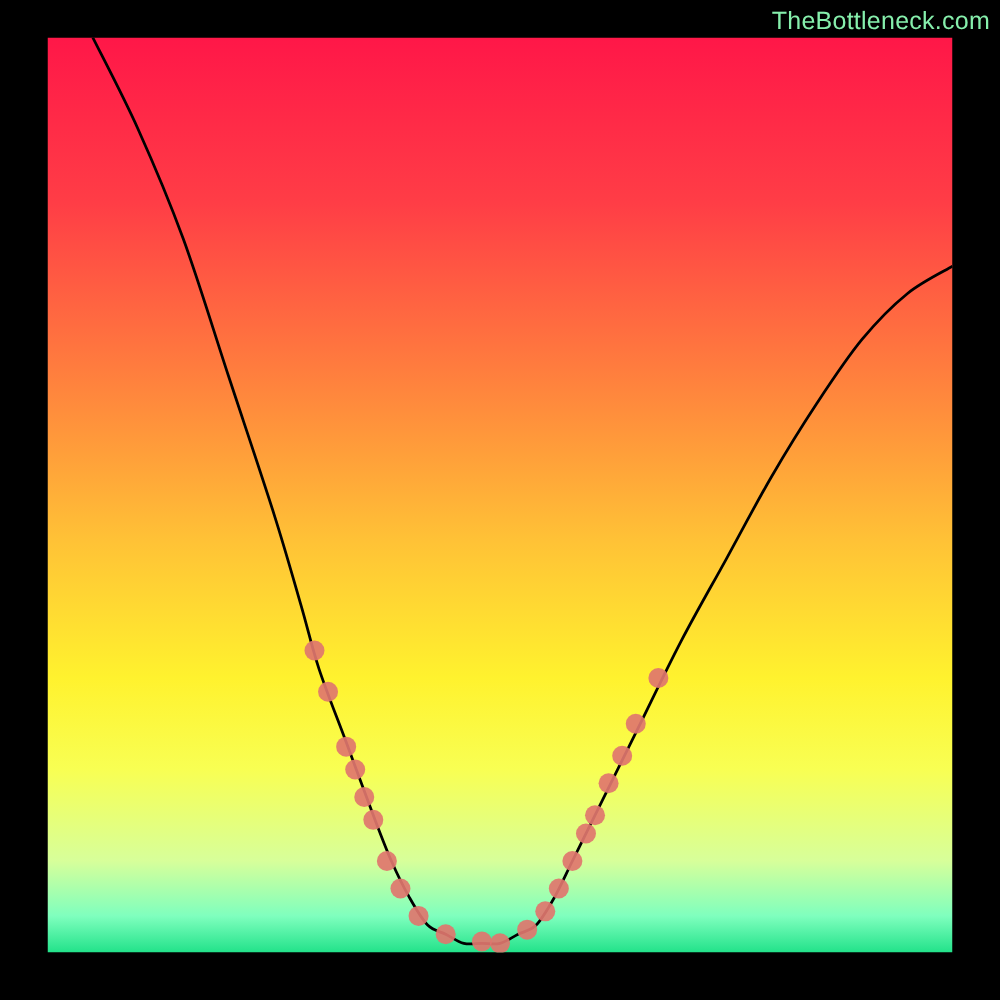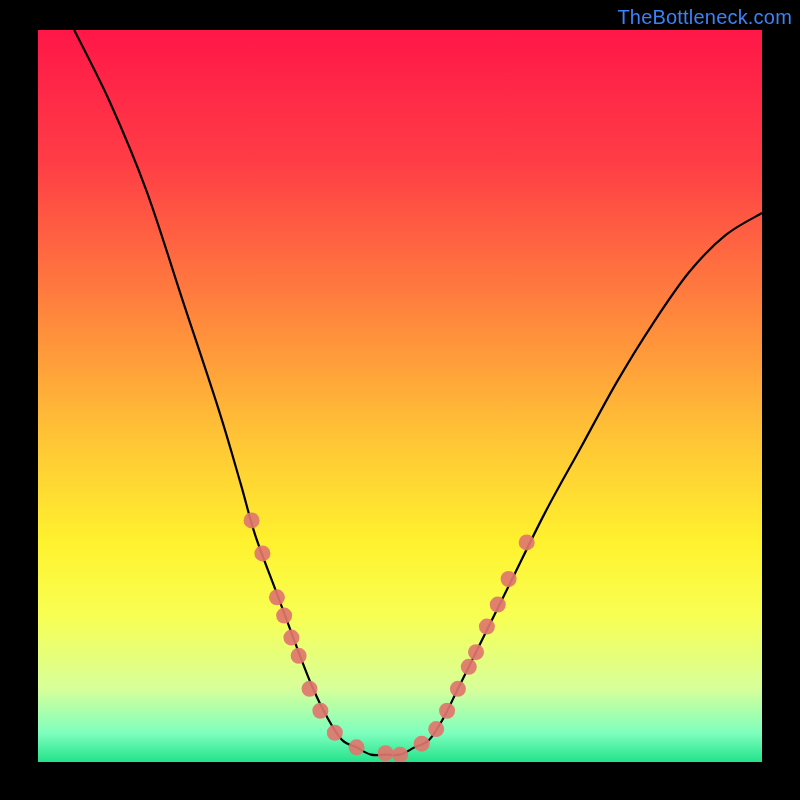--- a/index.html
+++ b/index.html
@@ -14,21 +14,21 @@
   .wrap {
     position: relative;
     width: 800px;
     height: 800px;
     background: #000;
   }
   .watermark {
     position: absolute;
     top: 6px;
     right: 8px;
-    color: #3b82f6;
+    color: #86efac;
     font-size: 20px;
     font-weight: 500;
     letter-spacing: 0.2px;
     z-index: 10;
   }
   .plot {
     position: absolute;
     left: 38px;
     top: 30px;
     width: 724px;

